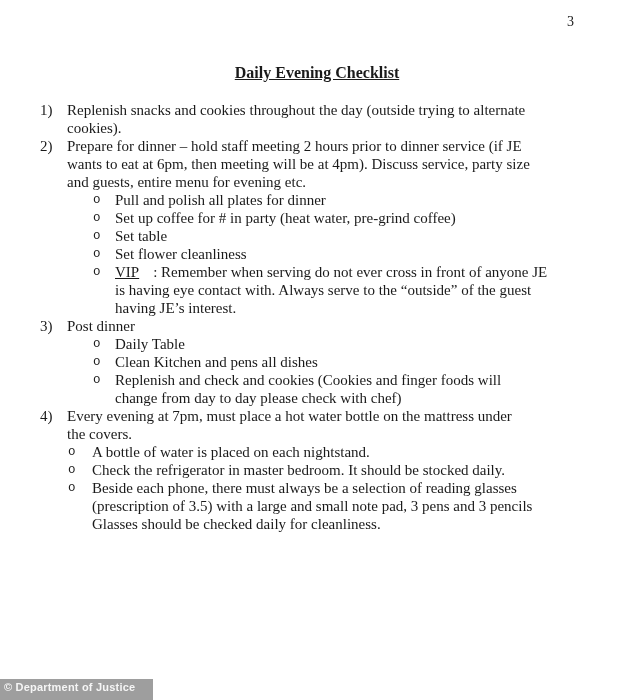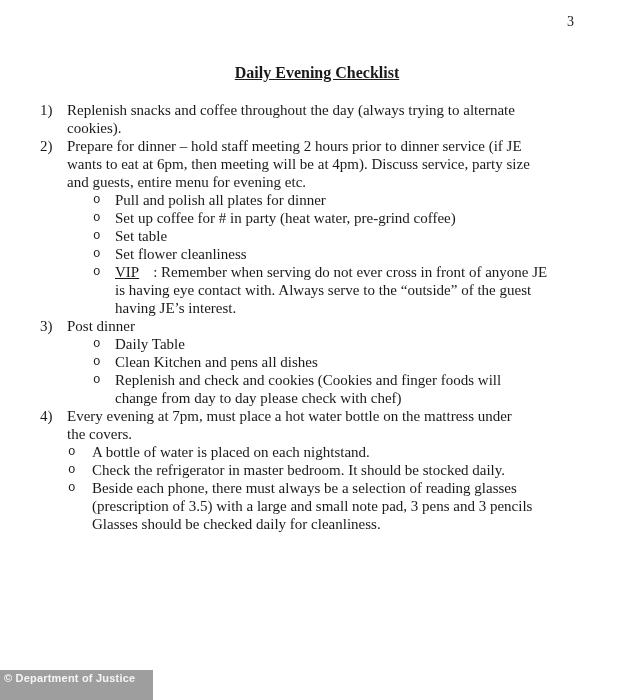--- a/index.html
+++ b/index.html
@@ -80,21 +80,21 @@
     left:1px;
   }
   .u{
     text-decoration:underline;
   }
   .footer-badge{
     position:absolute;
     left:0;
     bottom:0;
     width:153px;
-    height:30px;
+    height:21px;
     box-sizing:border-box;
     padding-left:4px;
     background:var(--badge-bg);
     color:var(--badge-text);
     font-family:"Liberation Sans","DejaVu Sans",sans-serif;
     font-weight:700;
     font-size:11px;
     line-height:17px;
     letter-spacing:0.2px;
   }
@@ -105,21 +105,21 @@
 <div class="page">
 
   <div class="page-number">3</div>
 
   <h1 class="title">Daily Evening Checklist</h1>
 
   <div class="doc">
 
     <div class="item">
       <span class="num">1)</span>
-      <div class="txt-block">Replenish snacks and coffee throughout the day (always trying to alternate
+      <div class="txt-block">Replenish snacks and cookies throughout the day (outside trying to alternate
 cookies).</div>
     </div>
 
     <div class="item">
       <span class="num">2)</span>
       <div class="txt-block">Prepare for dinner – hold staff meeting 2 hours prior to dinner service (if JE
 wants to eat at 6pm, then meeting will be at 4pm). Discuss service, party size
 and guests, entire menu for evening etc.</div>
       <div class="subs">
         <div class="sub">

